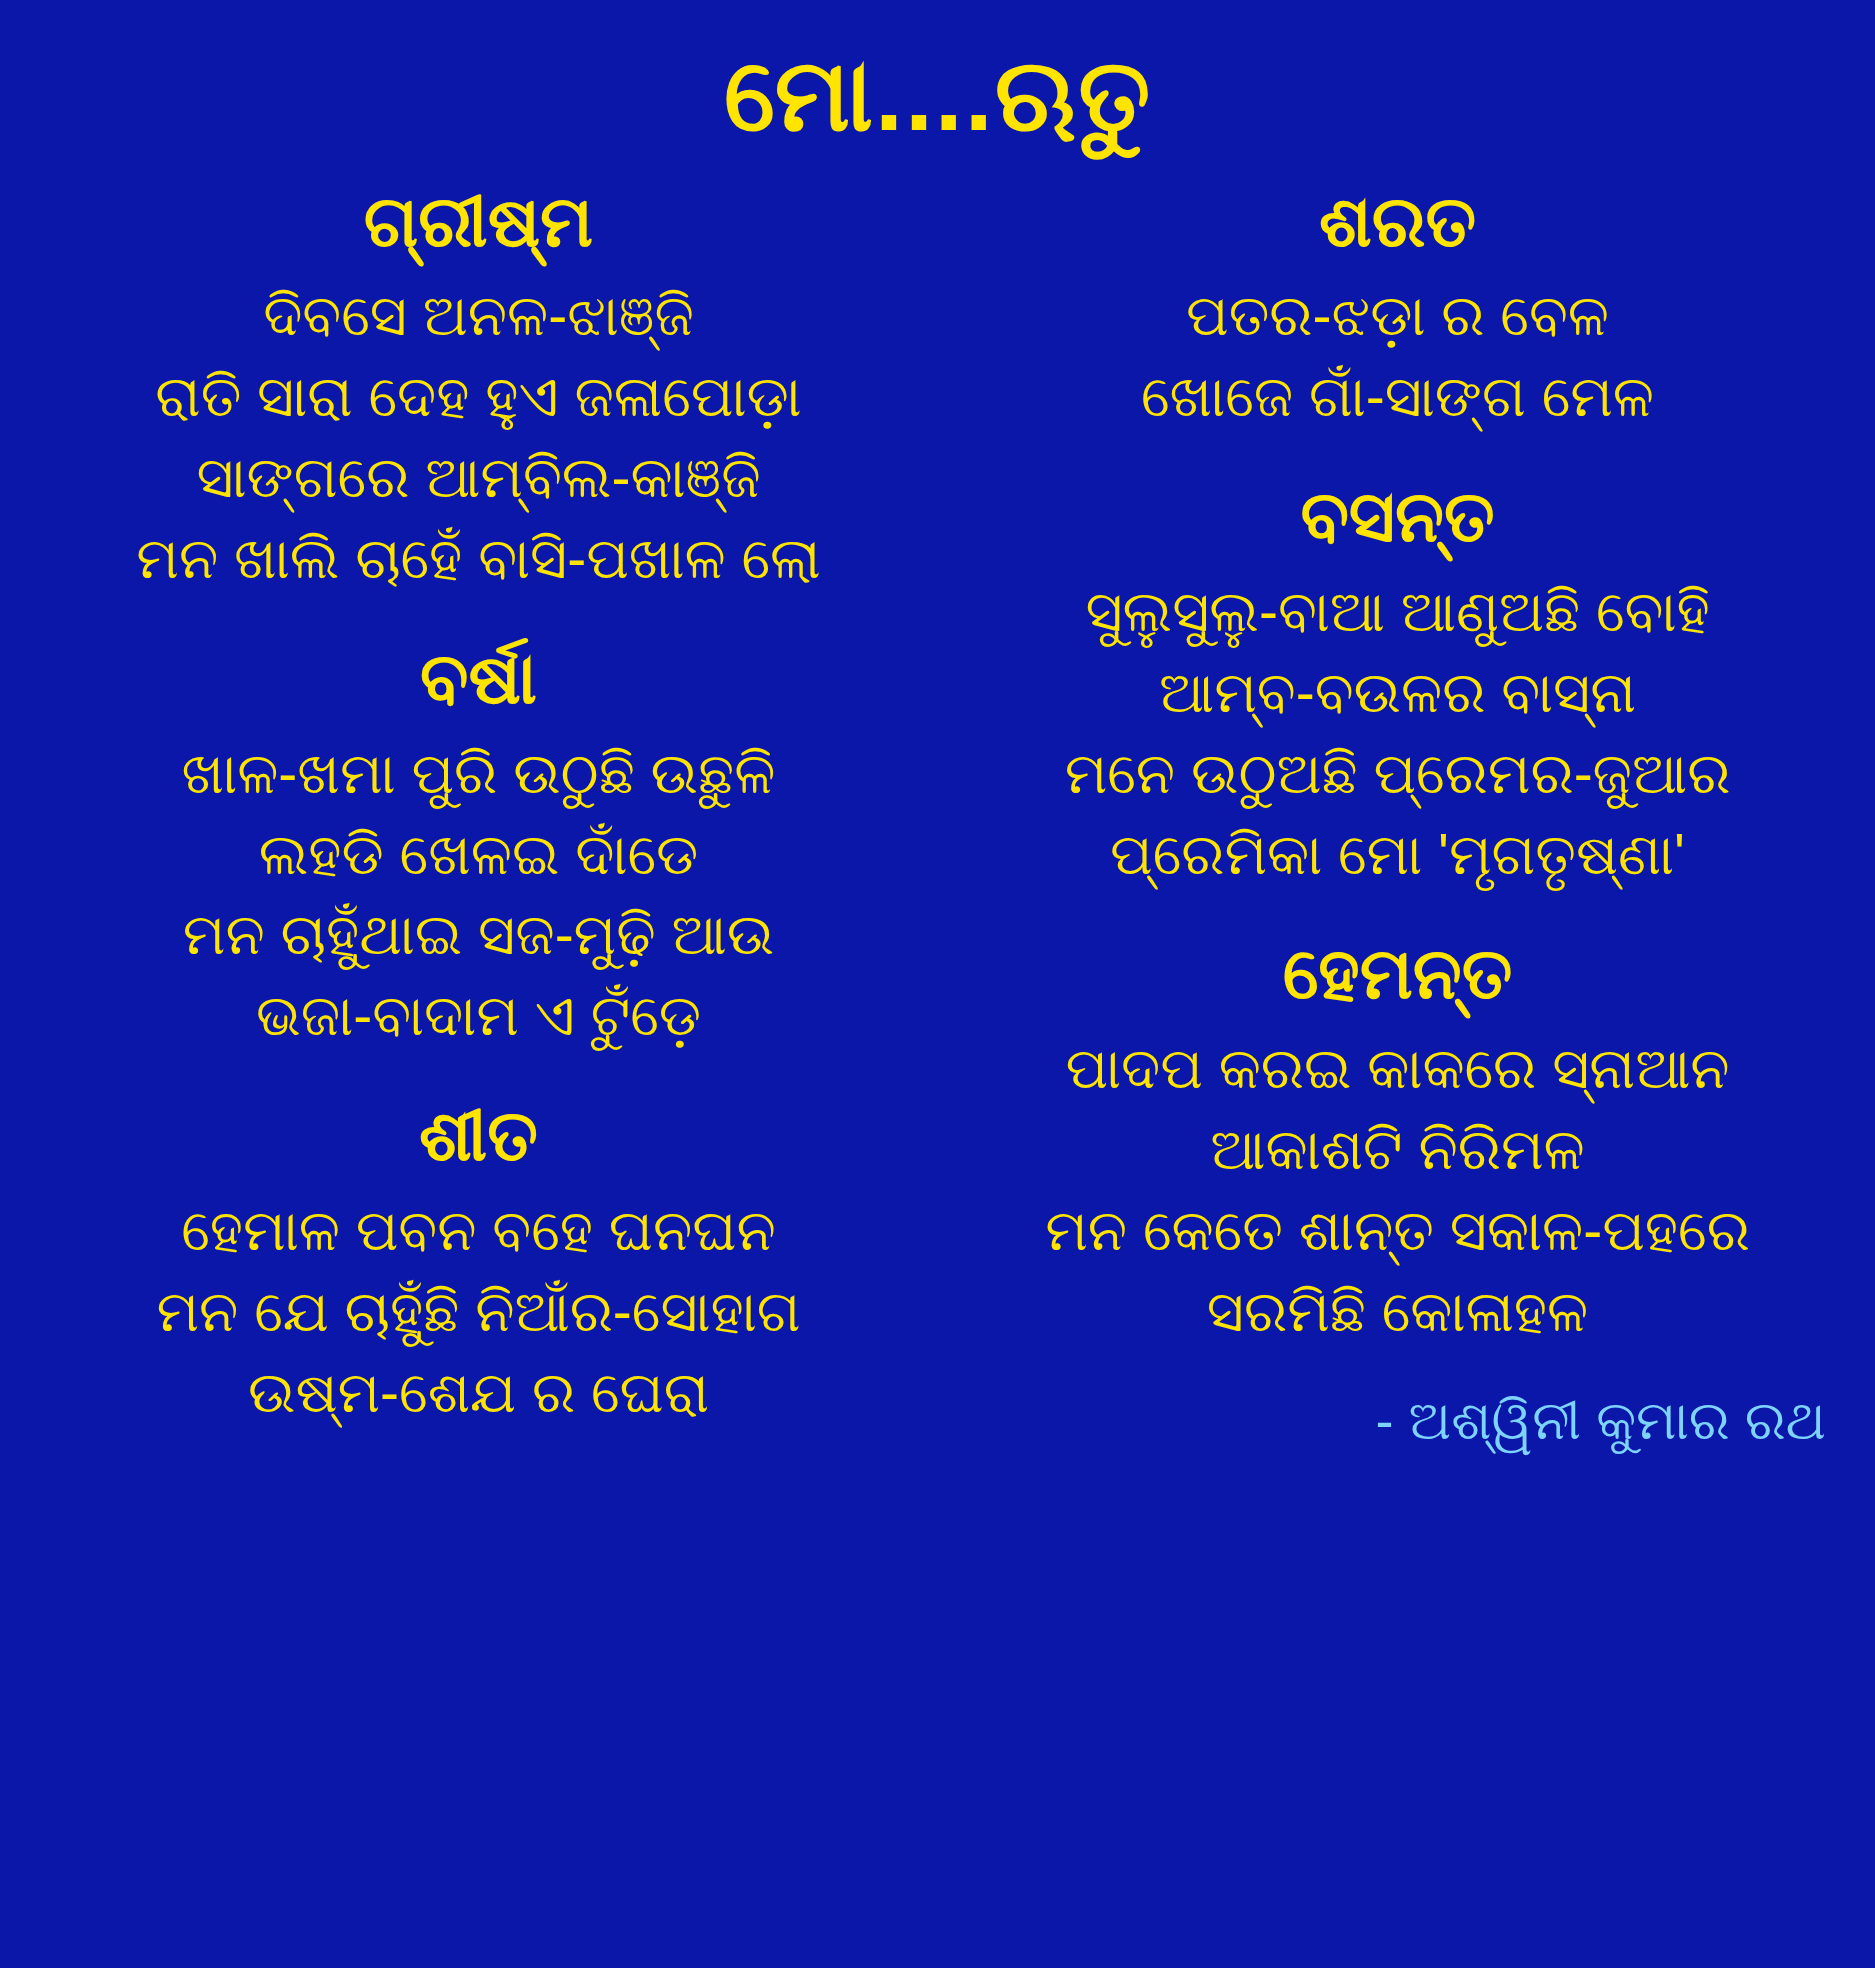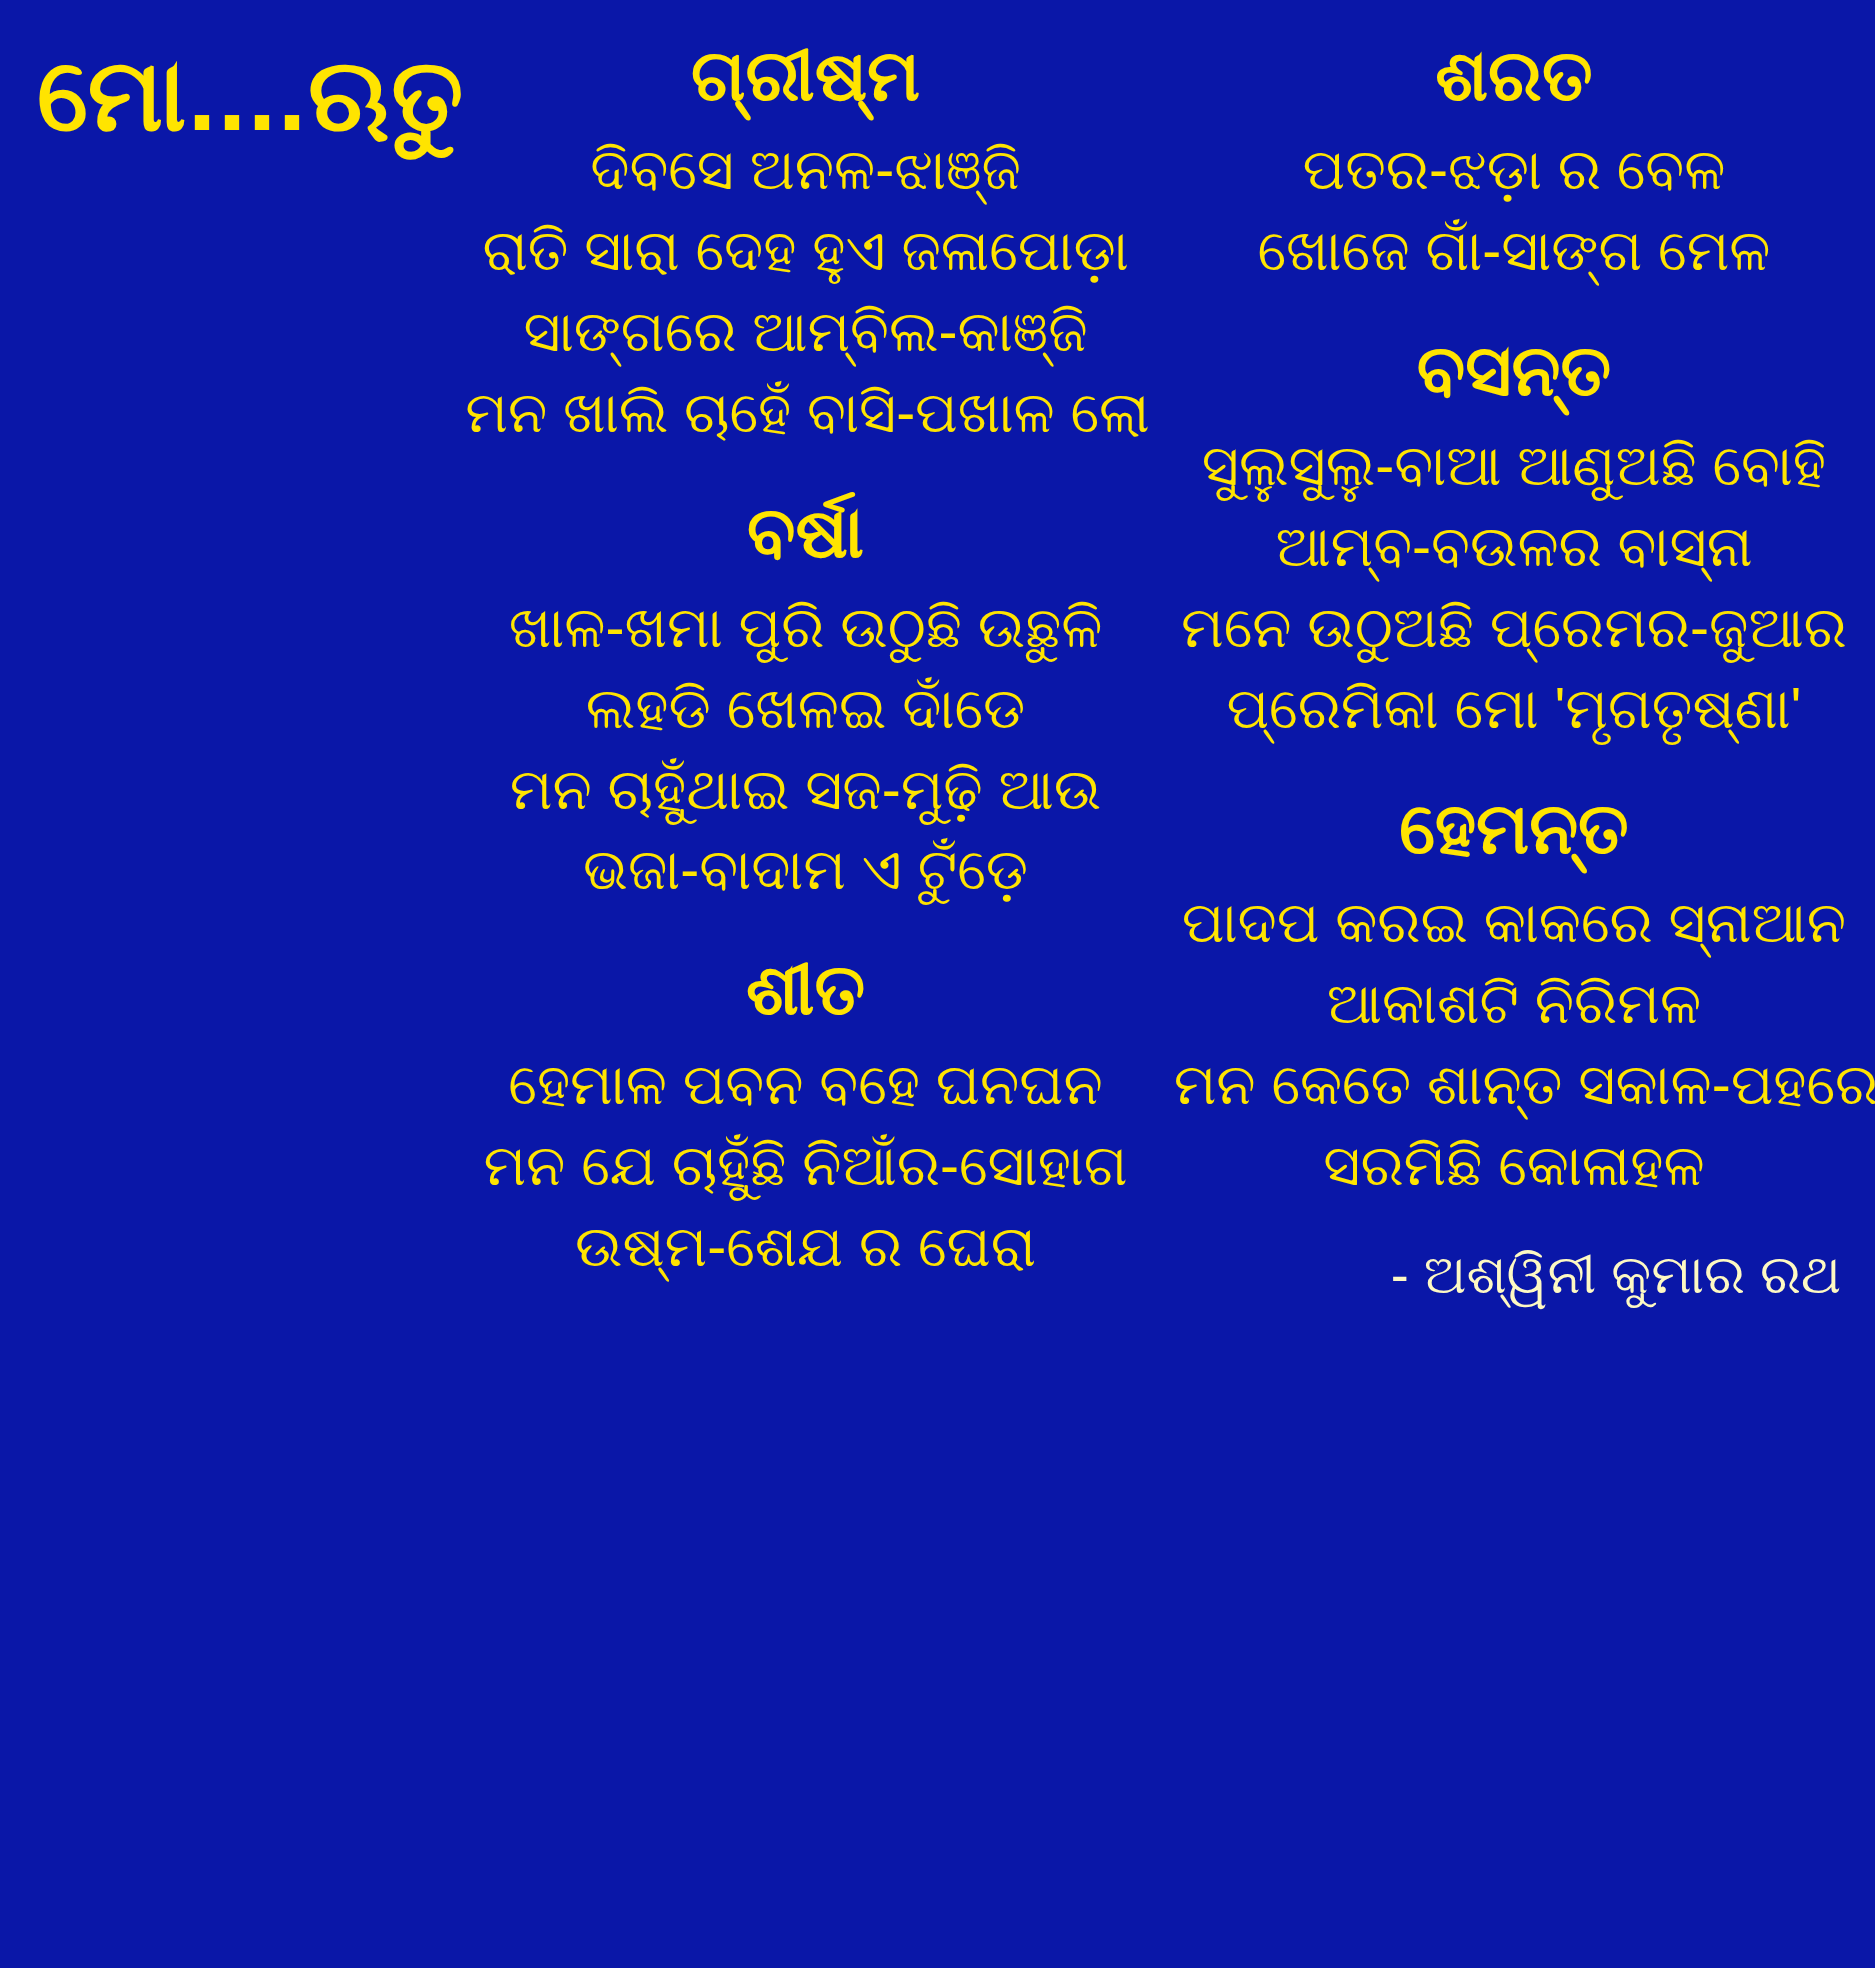--- a/index.html
+++ b/index.html
@@ -15,21 +15,21 @@
     font-family: "Liberation Sans", "DejaVu Sans", sans-serif;
     color: #ffe400;
   }
   .poster {
     box-sizing: border-box;
     width: 1876px;
     height: 1969px;
     background: #0a17a8;
     padding: 28px 37px 18.6px 37px;
     display: flex;
-    flex-direction: row;
+    flex-direction: column;
   }
   .poem-title {
     text-align: center;
     font-size: 101px;
     font-weight: bold;
     letter-spacing: 1.9px;
     line-height: 1.15;
     color: #ffe400;
     margin: 9.3px 0 20.5px 0;
   }
@@ -57,21 +57,21 @@
   }
   .stanza-line {
     font-size: 57px;
     line-height: 1.42;
     color: #ffe400;
     white-space: nowrap;
   }
   .signature {
     text-align: right;
     font-size: 54px;
-    color: #fef9c3;
+    color: #7dd3fc;
     margin-top: 5.6px;
     padding-right: 13px;
   }
   .spacer {
     flex: 1 1 auto;
   }
 </style>
 </head>
 <body>
 

